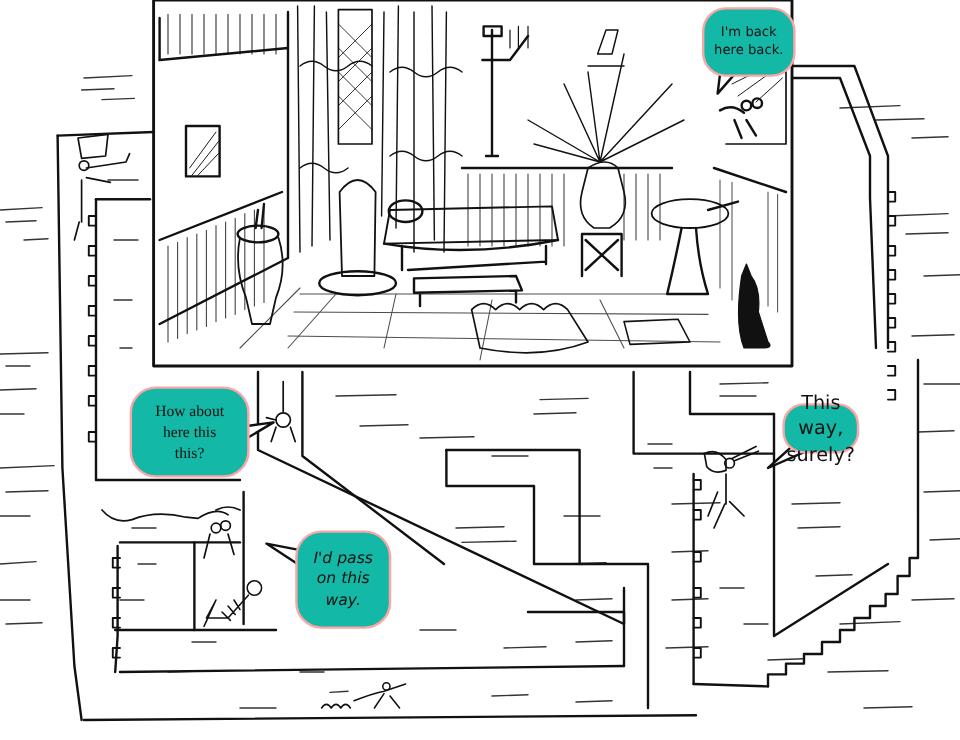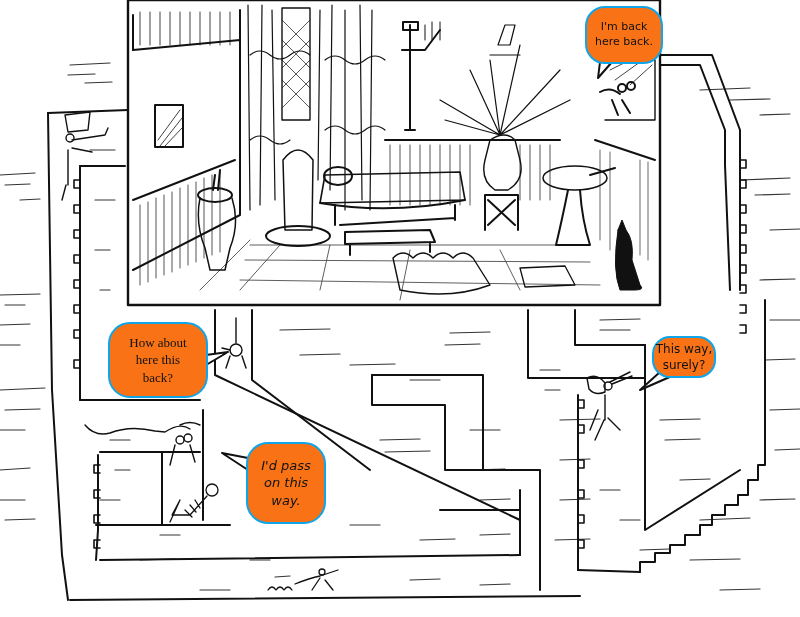--- a/index.html
+++ b/index.html
@@ -1,25 +1,25 @@
 <!DOCTYPE html>
 <html><head>
 <meta charset="utf-8">
 <style>
   html,body{margin:0;padding:0;background:#fff;}
   body{width:800px;height:617px;overflow:hidden;position:relative;font-family:"DejaVu Sans",sans-serif;}
   #scene{position:absolute;left:0;top:0;width:800px;height:617px;}
-  .bubble{position:absolute;background:#f97316;border:2px solid #0ea5e9;border-radius:22px;
+  .bubble{position:absolute;background:#14b8a6;border:2px solid #fca5a5;border-radius:22px;
     display:flex;align-items:center;justify-content:center;text-align:center;
     font-family:"DejaVu Sans",sans-serif;color:#111;line-height:1.35;white-space:pre-line;box-sizing:border-box;}
   .bubble span{display:block;}
   #b1{left:585px;top:6px;width:78px;height:58px;font-size:11px;border-radius:20px;}
   #b2{left:108px;top:322px;width:100px;height:76px;font-size:13px;font-family:Liberation Serif, serif;}
   #b3{left:246px;top:442px;width:80px;height:82px;font-size:13px;font-style:italic;}
-  #b4{left:652px;top:336px;width:64px;height:42px;font-size:12px;border-radius:18px;}
+  #b4{left:652px;top:336px;width:64px;height:42px;font-size:16px;border-radius:18px;}
 </style>
 </head>
 <body>
 
 <svg id="scene" viewBox="0 0 800 617" xmlns="http://www.w3.org/2000/svg" fill="none" stroke="#111" stroke-width="2" stroke-linecap="round" stroke-linejoin="round">
 
   <g stroke-width="1.2" opacity="0.85">
     <path d="M70 65 L110 63 M68 75 L95 74 M85 83 L112 82"></path>
     <path d="M0 175 L35 173 M5 185 L30 184 M20 200 L40 199"></path>
     <path d="M0 295 L40 294 M5 305 L25 305 M0 325 L30 324 M0 345 L20 345"></path>
@@ -218,20 +218,20 @@
     <path d="M206 355 L228 352 L206 365"></path>
     <path d="M248 458 L222 453 L248 470"></path>
     <path d="M660 372 L640 390 L672 376"></path>
   </g>
 </svg>
 
 <div class="bubble" id="b1">
   <div><span>I'm back</span><span>here back.</span></div>
 </div>
 <div class="bubble" id="b2">
-  <div><span>How about</span><span>here this</span><span>back?</span></div>
+  <div><span>How about</span><span>here this</span><span>this?</span></div>
 </div>
 <div class="bubble" id="b3">
   <div><span>I'd pass</span><span>on this</span><span>way.</span></div>
 </div>
 <div class="bubble" id="b4">
   <div><span>This way,</span><span>surely?</span></div>
 </div>
 
 </body></html>

